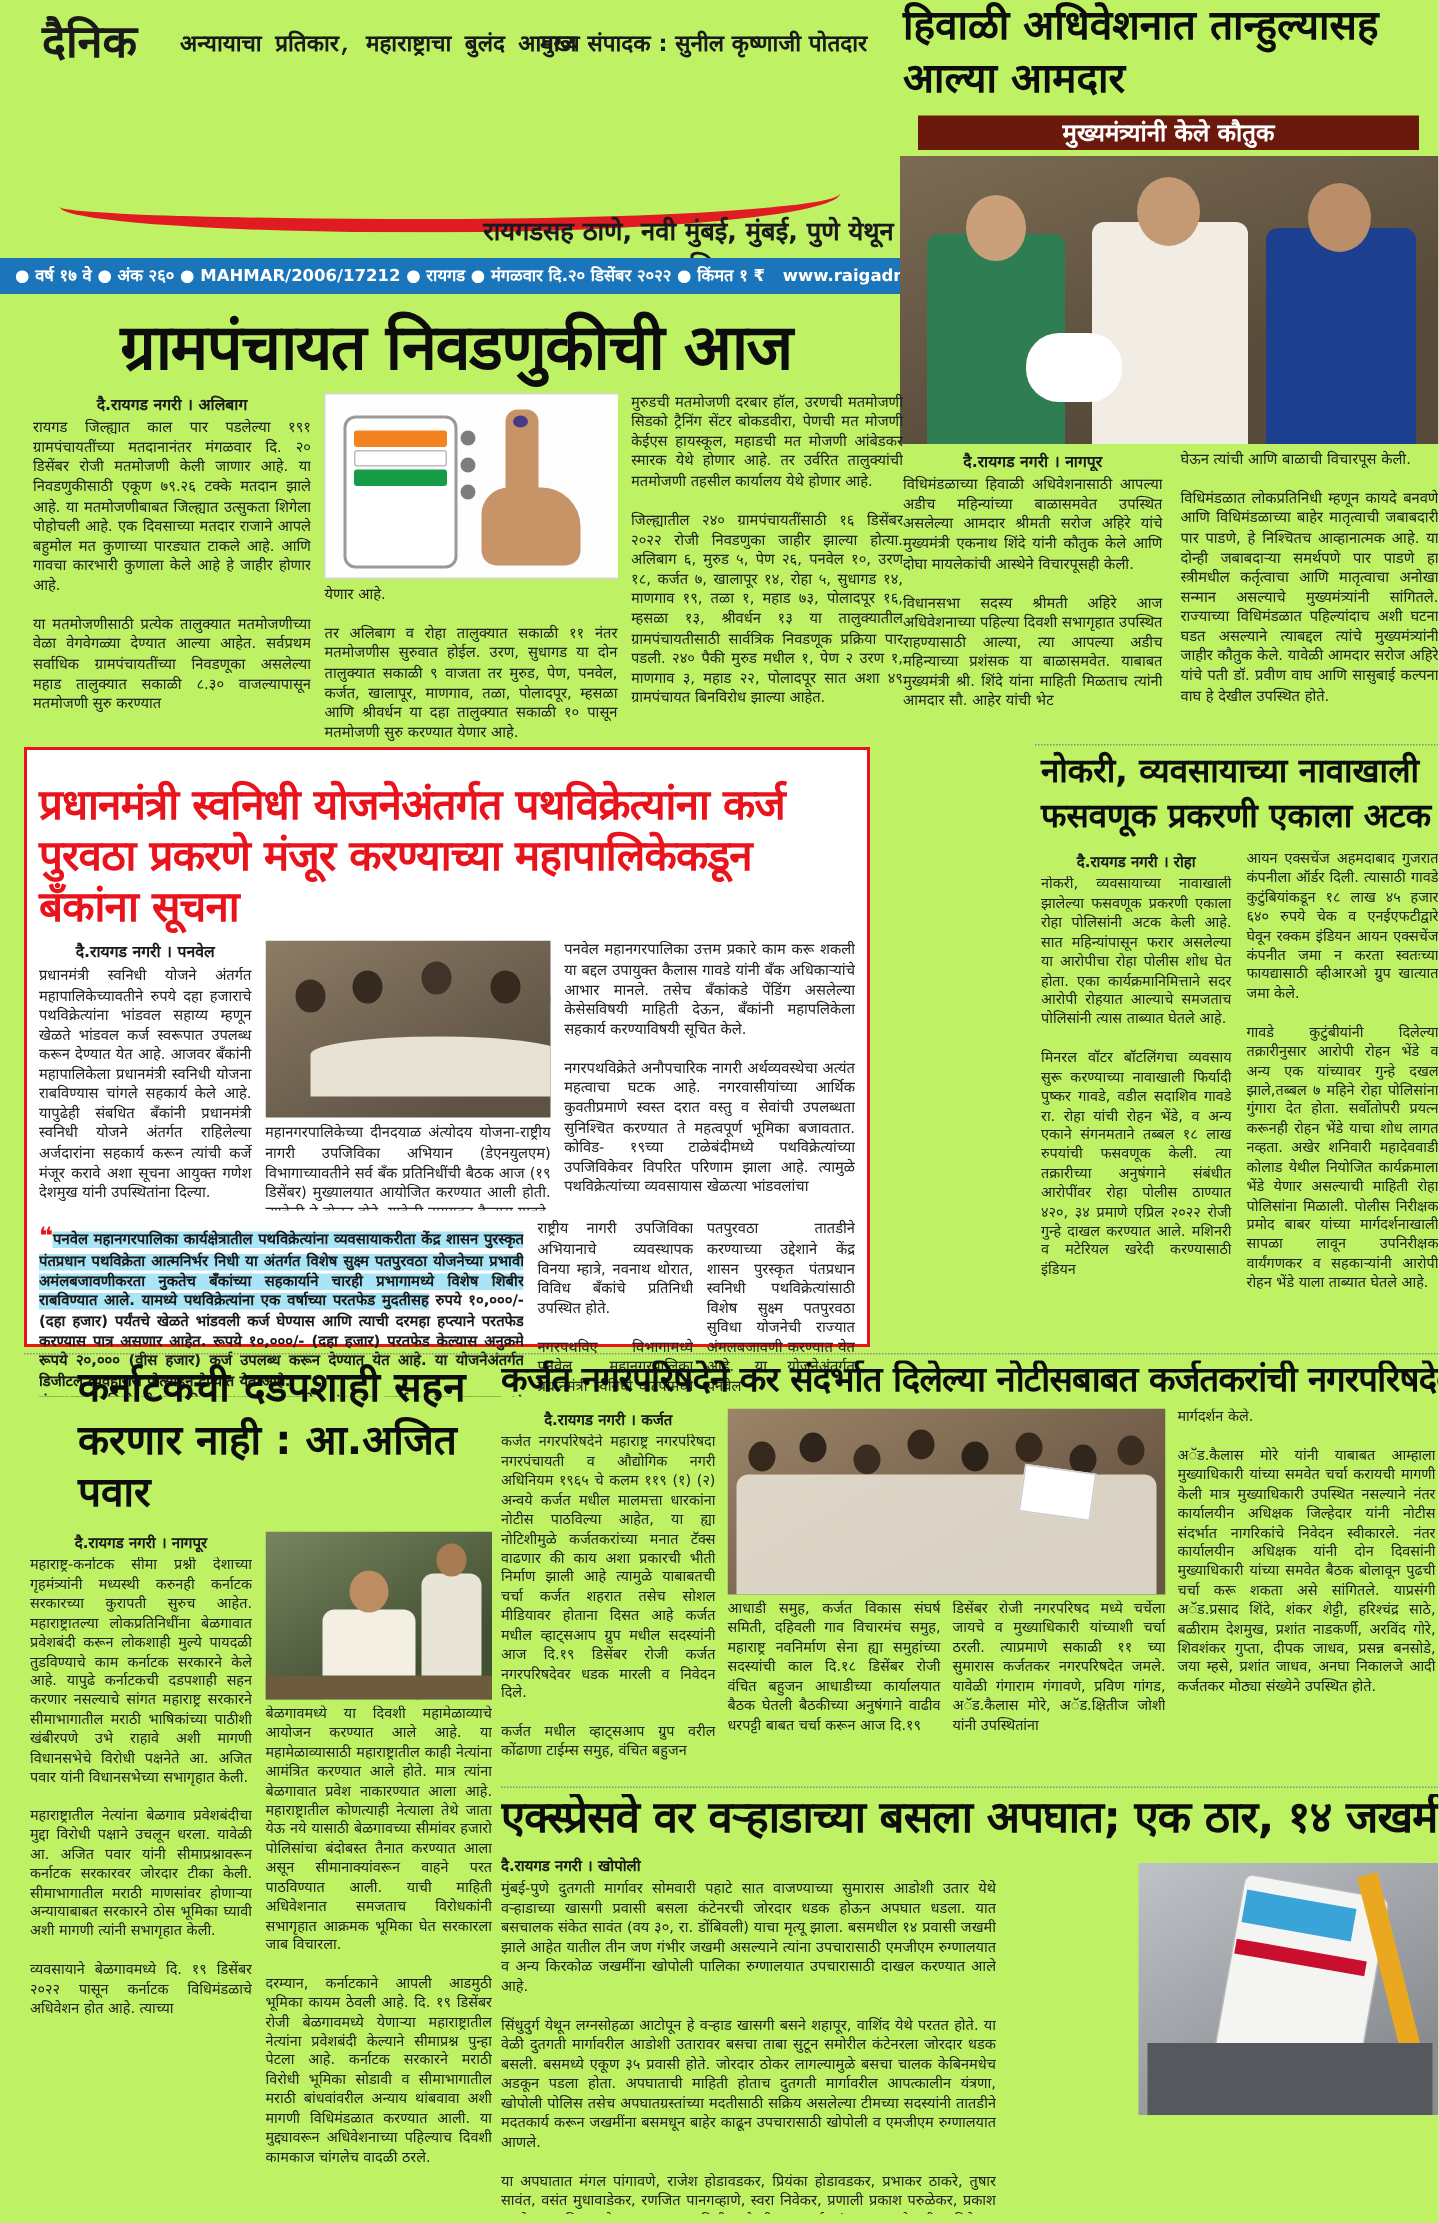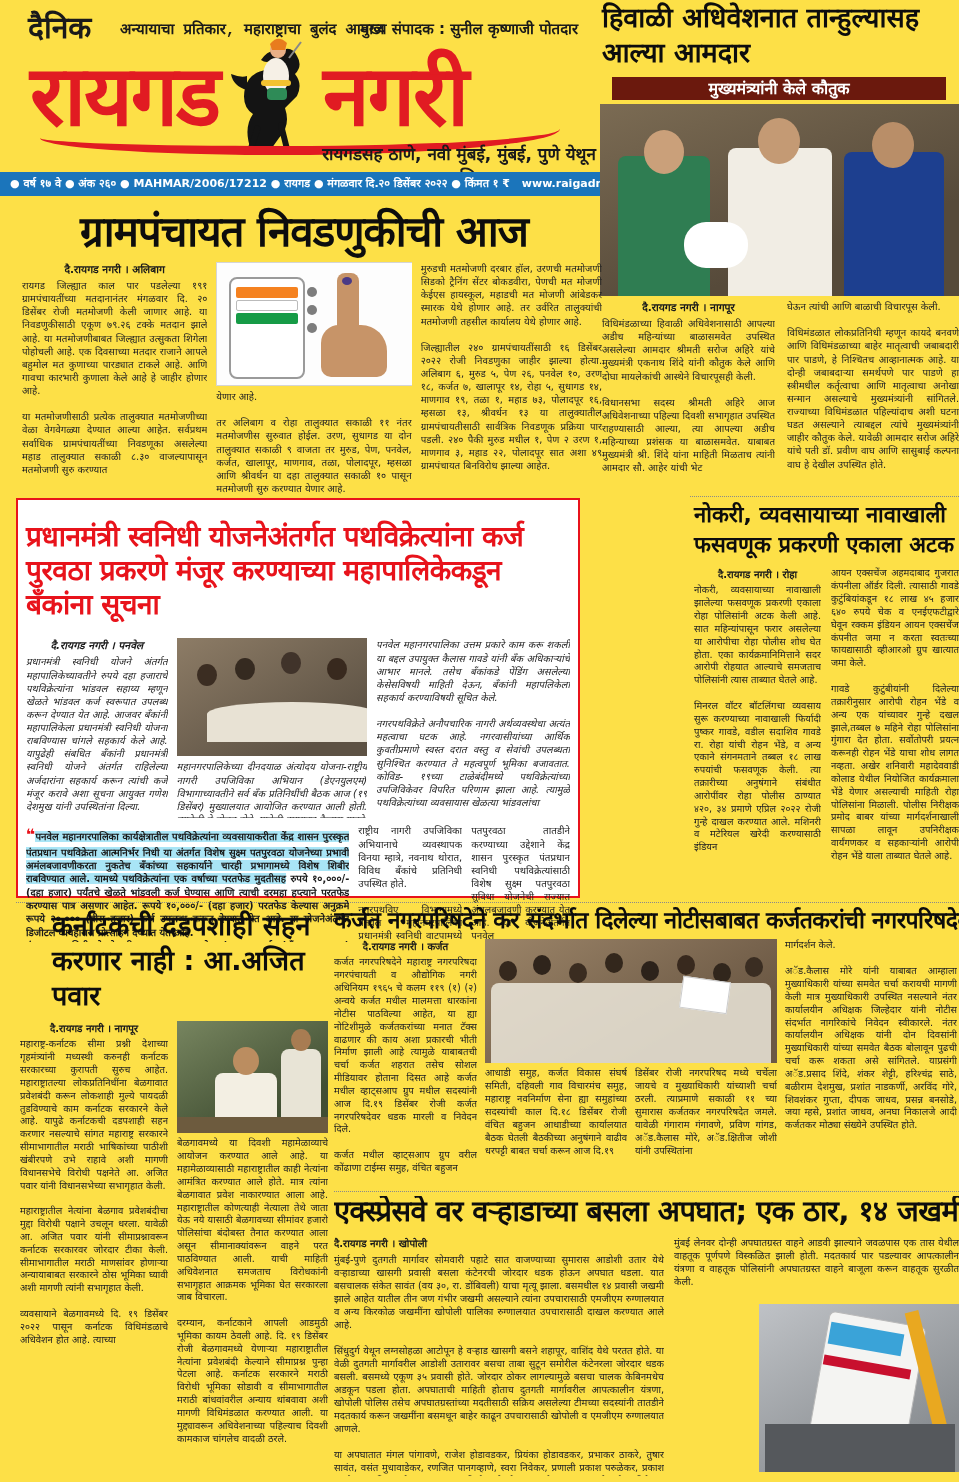--- a/index.html
+++ b/index.html
@@ -1,16 +1,16 @@
 <!DOCTYPE html>
 <html><head>
 <meta charset="utf-8">
 <style>
   html,body{margin:0;padding:0;background:#e8e8e8;}
-  .page{position:relative;width:959px;height:1482px;background:#fde047;margin:0 auto;
+  .page{position:relative;width:959px;height:1482px;background:#bef264;margin:0 auto;
         font-family:"DejaVu Sans",sans-serif;overflow:hidden;color:#1a1a1a;}
   .abs{position:absolute;}
   .bold{font-weight:bold;}
   .body-text{font-size:9.8px;line-height:1.34;text-align:justify;white-space:pre-line;color:#222;overflow:hidden;}
   .byline{font-weight:bold;font-size:10.5px;text-align:center;margin-bottom:3px;white-space:nowrap;overflow:hidden;}
   .headline-black{font-weight:bold;color:#0d0d0d;}
   .dotsep{border-top:1.5px dotted #8a8a8a;}
   .col{overflow:hidden;}
   
   .masthead-title{color:#e11b22;font-weight:bold;letter-spacing:-2px;}
@@ -31,38 +31,20 @@
 </style>
 </head>
 <body>
 
 <div class="page">
 
   <div class="abs bold" style="left:28px;top:6px;font-size:30px;">दैनिक</div>
   <div class="abs bold" style="left:120px;top:18px;font-size:15px;font-family:Liberation Mono, monospace;">अन्यायाचा प्रतिकार, महाराष्ट्राचा बुलंद आवाज</div>
   <div class="abs bold" style="left:360px;top:18px;font-size:15px;">मुख्य संपादक : सुनील कृष्णाजी पोतदार</div>
 
-  <div class="abs" style="left:30px;top:30px;width:570px;height:125px;display:flex;align-items:center;">
-    <span class="masthead-title" style="font-size:84px;">रायगड</span>
-    <span style="width:100px;height:125px;display:inline-block;margin:0 2px;">
-      <svg width="100" height="125" viewBox="0 0 100 125">
-        <path d="M30 120 Q22 98 32 84 Q20 76 24 58 Q28 42 46 40 L50 30 Q46 34 40 30 Q48 18 58 22 Q70 14 76 26 Q82 36 74 44 Q82 54 76 66 L64 78 Q70 96 58 108 L48 122 Z" fill="#141414"></path>
-        <rect x="30" y="95" width="6" height="28" rx="3" fill="#141414" transform="rotate(18 33 109)"></rect>
-        <rect x="60" y="92" width="6" height="30" rx="3" fill="#141414" transform="rotate(-14 63 107)"></rect>
-        <path d="M26 60 Q12 56 10 44 Q20 48 26 46 Z" fill="#141414"></path>
-        <ellipse cx="55" cy="46" rx="13" ry="18" fill="#f6f0e6"></ellipse>
-        <circle cx="57" cy="20" r="8" fill="#e9b087"></circle>
-        <path d="M49 14 Q57 4 66 13 L64 20 L51 20 Z" fill="#e87c1e"></path>
-        <rect x="46" y="58" width="20" height="12" rx="4" fill="#2e8b57"></rect>
-        <rect x="40" y="50" width="30" height="6" rx="3" fill="#f2c230"></rect>
-        <line x1="68" y1="28" x2="80" y2="12" stroke="#888" stroke-width="2"></line>
-      </svg>
-    </span>
-    <span class="masthead-title" style="font-size:84px;">नगरी</span>
-  </div>
   <div class="abs swoosh" style="left:40px;top:128px;width:520px;height:18px;"></div>
 
   <div class="abs bold" style="left:320px;top:142px;width:278px;font-size:17px;text-align:center;">रायगडसह ठाणे, नवी मुंबई, मुंबई, पुणे येथून प्रकाशित</div>
 
   <div class="abs bluebar" style="left:0;top:172px;width:600px;height:24px;padding-left:10px;">
     <span>● वर्ष १७ वे    ● अंक २६०  ● MAHMAR/2006/17212   ● रायगड   ● मंगळवार दि.२० डिसेंबर २०२२   ● किंमत १ ₹</span>
     <span style="margin-left:8px;">www.raigadnagari.com</span>
   </div>
 
   <div class="abs headline-black" style="left:602px;top:0px;width:356px;font-size:27px;line-height:1.3;">हिवाळी अधिवेशनात तान्हुल्यासह आल्या आमदार</div>
@@ -120,21 +102,21 @@
 
 तर अलिबाग व रोहा तालुक्यात सकाळी ११ नंतर मतमोजणीस सुरुवात होईल. उरण, सुधागड या दोन तालुक्यात सकाळी ९ वाजता तर मुरुड, पेण, पनवेल, कर्जत, खालापूर, माणगाव, तळा, पोलादपूर, म्हसळा आणि श्रीवर्धन या दहा तालुक्यात सकाळी १० पासून मतमोजणी सुरु करण्यात येणार आहे.</div>
     </div>
     <div class="col body-text" style="width:182px;height:234px;">मुरुडची मतमोजणी दरबार हॉल, उरणची मतमोजणी सिडको ट्रैनिंग सेंटर बोकडवीरा, पेणची मत मोजणी केईएस हायस्कूल, महाडची मत मोजणी आंबेडकर स्मारक येथे होणार आहे. तर उर्वरित तालुक्यांची मतमोजणी तहसील कार्यालय येथे होणार आहे.
 
 जिल्ह्यातील २४० ग्रामपंचायतींसाठी १६ डिसेंबर २०२२ रोजी निवडणुका जाहीर झाल्या होत्या. अलिबाग ६, मुरुड ५, पेण २६, पनवेल १०, उरण १८, कर्जत ७, खालापूर १४, रोहा ५, सुधागड १४, माणगाव १९, तळा १, महाड ७३, पोलादपूर १६, म्हसळा १३, श्रीवर्धन १३ या तालुक्यातील ग्रामपंचायतीसाठी सार्वत्रिक निवडणूक प्रक्रिया पार पडली. २४० पैकी मुरुड मधील १, पेण २ उरण १, माणगाव ३, महाड २२, पोलादपूर सात अशा ४९ ग्रामपंचायत बिनविरोध झाल्या आहेत.</div>
   </div>
 
   <div class="abs redbox" style="left:16px;top:498px;width:564px;height:400px;padding:20px 8px;box-sizing:border-box;">
     <div style="font-size:28px;font-weight:bold;color:#e8131b;line-height:1.22;letter-spacing:-0.5px;">प्रधानमंत्री स्वनिधी योजनेअंतर्गत पथविक्रेत्यांना कर्ज पुरवठा प्रकरणे मंजूर करण्याच्या महापालिकेकडून बँकांना सूचना</div>
-    <div style="display:flex;gap:9px;margin-top:16px;font-style:italic;">
+    <div style="display:flex;gap:9px;margin-top:5px;">
       <div class="col" style="width:168px;height:182px;">
         <div class="byline">दै.रायगड नगरी । पनवेल</div>
         <div class="body-text" style="height:166px;">प्रधानमंत्री स्वनिधी योजने अंतर्गत महापालिकेच्यावतीने रुपये दहा हजाराचे पथविक्रेत्यांना भांडवल सहाय्य म्हणून खेळते भांडवल कर्ज स्वरूपात उपलब्ध करून देण्यात येत आहे. आजवर बँकांनी महापालिकेला प्रधानमंत्री स्वनिधी योजना राबविण्यास चांगले सहकार्य केले आहे. यापुढेही संबधित बँकांनी प्रधानमंत्री स्वनिधी योजने अंतर्गत राहिलेल्या अर्जदारांना सहकार्य करून त्यांची कर्जे मंजूर करावे अशा सूचना आयुक्त गणेश देशमुख यांनी उपस्थितांना दिल्या.</div>
       </div>
       <div class="col" style="width:226px;height:182px;">
         <div class="photo" style="width:226px;height:118px;background:linear-gradient(150deg,#8d7c66,#5d5244 75%);">
           <div style="position:absolute;left:30px;top:64px;width:170px;height:40px;background:#e8e2d4;border-radius:50% 50% 0 0/30% 30% 0 0;"></div>
           <div class="head" style="left:20px;top:26px;width:20px;height:22px;background:#3b2d22;"></div>
           <div class="head" style="left:58px;top:20px;width:20px;height:22px;background:#352a20;"></div>
           <div class="head" style="left:104px;top:14px;width:20px;height:22px;background:#40332a;"></div>
@@ -242,21 +224,20 @@
     <div style="display:flex;gap:10px;margin-top:8px;">
       <div class="col" style="width:330px;height:240px;">
         <div class="byline" style="text-align:left;font-size:10px;">दै.रायगड नगरी । खोपोली</div>
         <div class="body-text" style="height:224px;font-size:9.7px;">मुंबई-पुणे दुतगती मार्गावर सोमवारी पहाटे सात वाजण्याच्या सुमारास आडोशी उतार येथे वऱ्हाडाच्या खासगी प्रवासी बसला कंटेनरची जोरदार धडक होऊन अपघात धडला. यात बसचालक संकेत सावंत (वय ३०, रा. डोंबिवली) याचा मृत्यू झाला. बसमधील १४ प्रवासी जखमी झाले आहेत यातील तीन जण गंभीर जखमी असल्याने त्यांना उपचारासाठी एमजीएम रुग्णालयात व अन्य किरकोळ जखमींना खोपोली पालिका रुग्णालयात उपचारासाठी दाखल करण्यात आले आहे.
 
 सिंधुदुर्ग येथून लग्नसोहळा आटोपून हे वऱ्हाड खासगी बसने शहापूर, वाशिंद येथे परतत होते. या वेळी दुतगती मार्गावरील आडोशी उतारावर बसचा ताबा सुटून समोरील कंटेनरला जोरदार धडक बसली. बसमध्ये एकूण ३५ प्रवासी होते. जोरदार ठोकर लागल्यामुळे बसचा चालक केबिनमधेच अडकून पडला होता. अपघाताची माहिती होताच दुतगती मार्गावरील आपत्कालीन यंत्रणा, खोपोली पोलिस तसेच अपघातग्रस्तांच्या मदतीसाठी सक्रिय असलेल्या टीमच्या सदस्यांनी तातडीने मदतकार्य करून जखमींना बसमधून बाहेर काढून उपचारासाठी खोपोली व एमजीएम रुग्णालयात आणले.
 
 या अपघातात मंगल पांगावणे, राजेश होडावडकर, प्रियंका होडावडकर, प्रभाकर ठाकरे, तुषार सावंत, वसंत मुधावाडेकर, रणजित पानगव्हाणे, स्वरा निवेकर, प्रणाली प्रकाश परुळेकर, प्रकाश परुळेकर, पत्रिका ओतूरकर, आकाश दिलीप चौधरी, ताराबाई शांताराम ठाकरे, श्रीशा निवेकर, सर्व रा.अंबरनाथ व नवी मुंबई हे जखमी झाले आहेत.</div>
       </div>
       <div class="col" style="width:285px;height:240px;">
-        <div class="body-text" style="height:62px;font-size:9.7px;">मुंबई लेनवर दोन्ही अपघातग्रस्त वाहने आडवी झाल्याने जवळपास एक तास येथील वाहतूक पूर्णपणे विस्कळित झाली होती. मदतकार्य पार पडल्यावर आपत्कालीन यंत्रणा व वाहतूक पोलिसांनी अपघातग्रस्त वाहने बाजूला करून वाहतूक सुरळीत केली.</div>
         <div class="photo" style="width:200px;height:168px;margin-left:85px;margin-top:6px;background:linear-gradient(150deg,#bfc2c6,#898d91 80%);">
           <div style="position:absolute;left:58px;top:14px;width:96px;height:140px;background:#f4f4f2;border:1px solid #b9b9b9;transform:rotate(10deg);border-radius:6px;"></div>
           <div style="position:absolute;left:64px;top:58px;width:88px;height:10px;background:#c8102e;transform:rotate(10deg);"></div>
           <div style="position:absolute;left:70px;top:24px;width:74px;height:22px;background:#3aa3d8;transform:rotate(10deg);"></div>
           <div style="position:absolute;left:160px;top:6px;width:14px;height:120px;background:#e9a820;transform:rotate(-14deg);"></div>
           <div style="position:absolute;left:6px;top:120px;width:190px;height:48px;background:#55585c;"></div>
         </div>
       </div>
     </div>
   </div>

